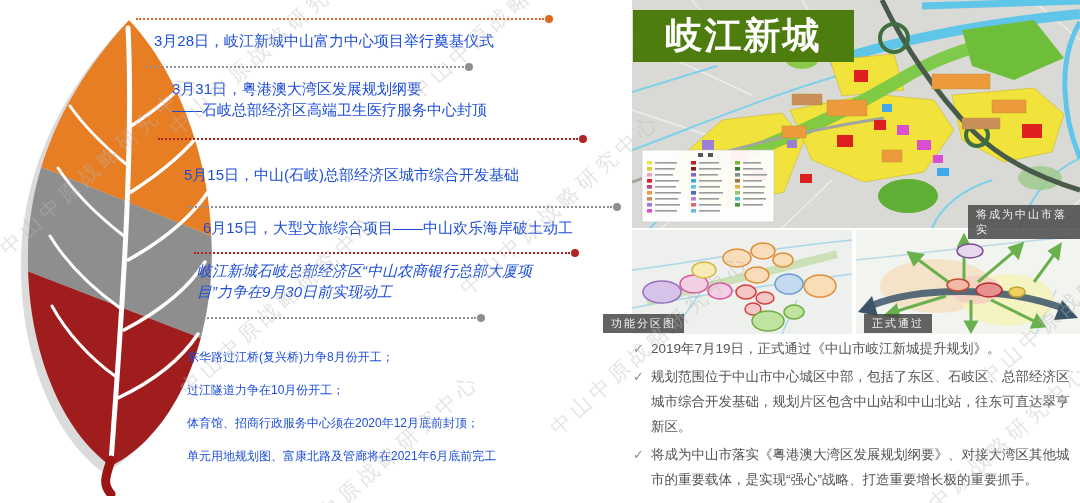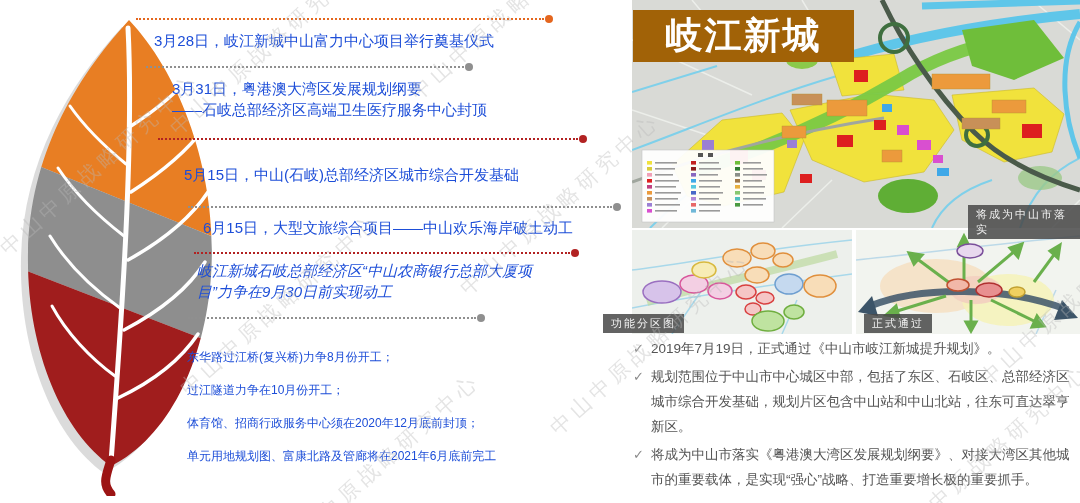--- a/index.html
+++ b/index.html
@@ -17,21 +17,21 @@
   .divider { position:absolute; height:0; border-top:2px dotted #8f8f8f; z-index:2; }
   .divider::after { content:""; position:absolute; right:-9px; top:-5px; width:8px; height:8px; border-radius:50%; background:#8f8f8f; }
   .divider.orange { border-color:#e4661e; } .divider.orange::after { background:#e4661e; }
   .divider.red    { border-color:#b22222; } .divider.red::after    { background:#b22222; }
   .tl-item { position:absolute; color:#1d4ed8; font-size:15px; line-height:21px; z-index:3; white-space:nowrap; }
   .tl-item.big { font-size:12px; line-height:33px;margin-top:15px; }
 
   
   .map-frame { position:absolute; z-index:2; }
   .map-frame svg { display:block; }
-  .panel-title { position:absolute; left:633px; top:10px; width:221px; height:52px; background:#a16207;
+  .panel-title { position:absolute; left:633px; top:10px; width:221px; height:52px; background:#4d7c0f;
                  color:#ffffff; font-size:37px; font-weight:bold; letter-spacing:2px;
                  display:flex; align-items:center; justify-content:center; z-index:4; }
   .map-label { position:absolute; background:rgba(72,72,72,.85); color:#f2f2f2; font-size:11px;
                letter-spacing:2px; padding:2px 8px; z-index:4; }
   .bullets { position:absolute; left:633px; top:336px; width:447px; z-index:3; }
   .bullet { display:flex; margin-bottom:3px; }
   .bullet .mark { width:18px; flex:0 0 18px; color:#8a8a8a; font-size:13px; line-height:25px; }
   .bullet .txt  { color:#545454; font-size:13.5px; line-height:25px; }
 </style>
 </head>

